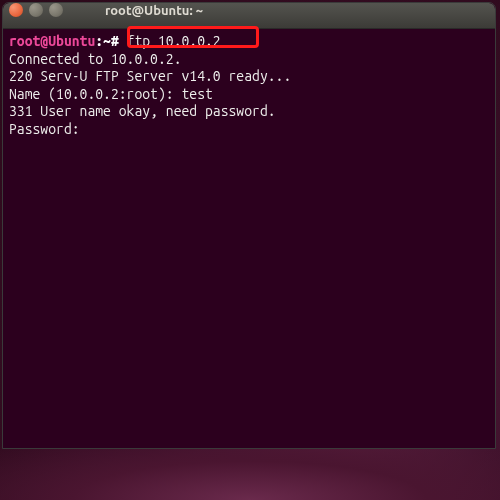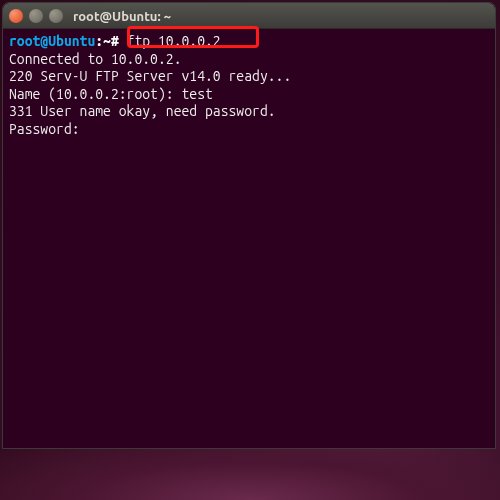--- a/index.html
+++ b/index.html
@@ -20,24 +20,25 @@
       height: 447px;
       border-radius: 7px 7px 0 0;
       background: #2c001e;
       border: 1px solid #3a3a3a;
       overflow: hidden;
     }
     .titlebar {
       height: 26px;
       background: linear-gradient(to bottom, #54544f 0%, #3c3b37 100%);
       display: flex;
-      align-items: center;
+      align-items: flex-start;
       padding: 0 6px;
       border-radius: 6px 6px 0 0;
       border-bottom: 1px solid #2a2a28;
+      gap: 32px;
     }
     .window-controls {
       display: flex;
       gap: 6px;
       align-items: center;
     }
     .btn {
       width: 14px;
       height: 14px;
       border-radius: 50%;
@@ -62,21 +63,21 @@
     }
     .terminal-body {
       background: #2c001e;
       padding: 4px 6px;
       color: #eeeeec;
       font-size: 14px;
       line-height: 1.25;
       height: calc(100% - 26px);
       white-space: pre;
     }
-    .prompt-user { color: #0ea5e9; font-weight: bold; }
+    .prompt-user { color: #ec4899; font-weight: bold; }
     .prompt-sep { color: #ffffff; font-weight: bold; }
     .prompt-path { color: #ffffff; font-weight: bold; }
     .line { display: block; }
     .highlight-box {
       position: absolute;
       top: 26px;
       left: 127px;
       width: 132px;
       height: 22px;
       border: 3px solid #ff1a1a;

